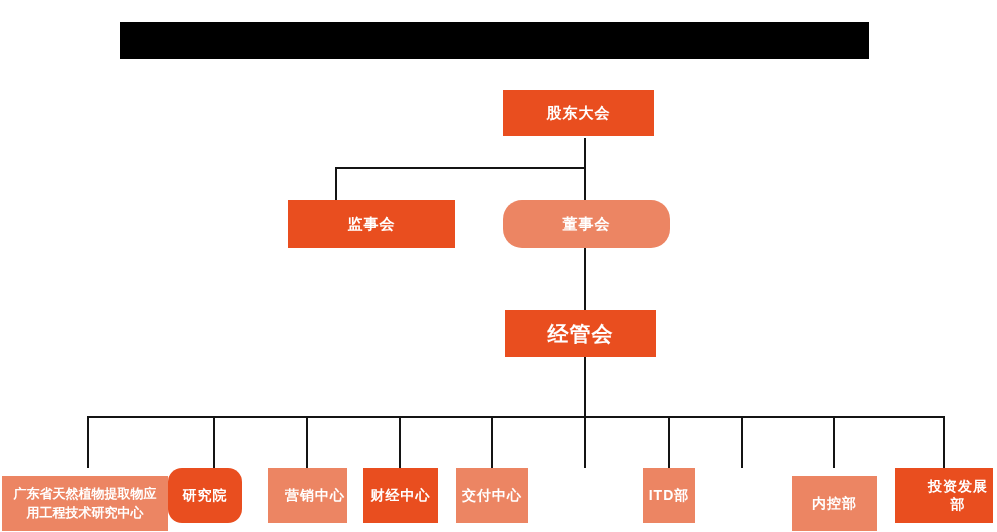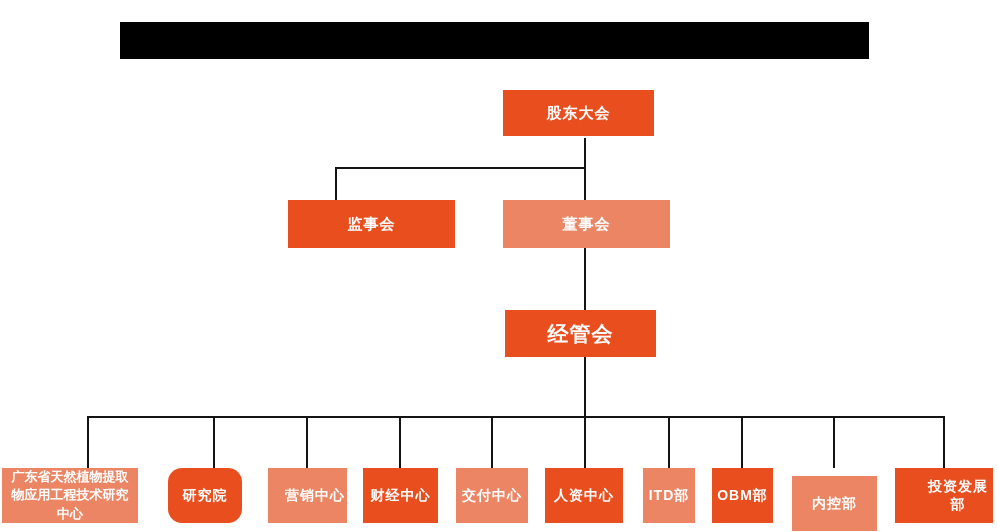--- a/index.html
+++ b/index.html
@@ -33,26 +33,26 @@
     text-align: center;
     box-sizing: border-box;
     letter-spacing: 1px;
   }
   .tone-primary   { background: #E94E1F; }
   .tone-secondary { background: #EC8563; }
 
   
   #n-shareholders { left: 503px; top:  90px; width: 151px; height: 46px; font-size: 15px; }
   #n-supervisory  { left: 253px; top: 200px; width: 167px; height: 48px; font-size: 15px; margin-left: 35px; }
-  #n-board        { left: 503px; top: 200px; width: 167px; height: 48px; font-size: 15px; }
+  #n-board        { left: 503px; top: 200px; width: 167px; height: 48px; font-size: 15px; border-radius: 19px; }
   #n-management   { left: 505px; top: 310px; width: 151px; height: 47px; font-size: 21px; }
 
   
   .dept { top: 468px; height: 55px; font-size: 14px; }
-  #d-0 { left:   2px; width: 136px; font-size: 13px; line-height: 1.4; letter-spacing: 0; padding: 0 7px; }
+  #d-0 { left:   2px; width: 166px; font-size: 13px; line-height: 1.4; letter-spacing: 0; padding: 0 7px; margin-top: 8px; }
   #d-1 { left: 168px; width: 74px; border-radius: 14px; }
   #d-2 { left: 268px; width: 79px; padding-left: 15px; }
   #d-3 { left: 363px; width: 75px; }
   #d-4 { left: 456px; width: 72px; }
   #d-5 { left: 545px; width: 78px; }
   #d-6 { left: 643px; width: 52px; }
   #d-7 { left: 712px; width: 61px; }
   #d-8 { left: 792px; width: 85px; margin-top: 8px; }
   #d-9 { left: 895px; width: 98px; padding-left: 28px; }
 
@@ -97,25 +97,23 @@
   <div class="node dept tone-secondary" id="d-0">广东省天然植物提取物应用工程技术研究中心</div>
 
   <div class="node dept tone-primary" id="d-1">研究院</div>
 
   <div class="node dept tone-secondary" id="d-2">营销中心</div>
 
   <div class="node dept tone-primary" id="d-3">财经中心</div>
 
   <div class="node dept tone-secondary" id="d-4">交付中心</div>
 
-  <div class="node dept tone-primary" id="d-5">人资中心</div>
 
   <div class="node dept tone-secondary" id="d-6">ITD部</div>
 
-  <div class="node dept tone-primary" id="d-7">OBM部</div>
 
   <div class="node dept tone-secondary" id="d-8">内控部</div>
 
   <div class="node dept tone-primary" id="d-9">投资发展部</div>
 
   <div class="line v" id="l-spine-top"></div>
   <div class="line h" id="l-h-top"></div>
   <div class="line v" id="l-drop-superv"></div>
   <div class="line v" id="l-drop-board"></div>
   <div class="line v" id="l-board-mgmt"></div>

